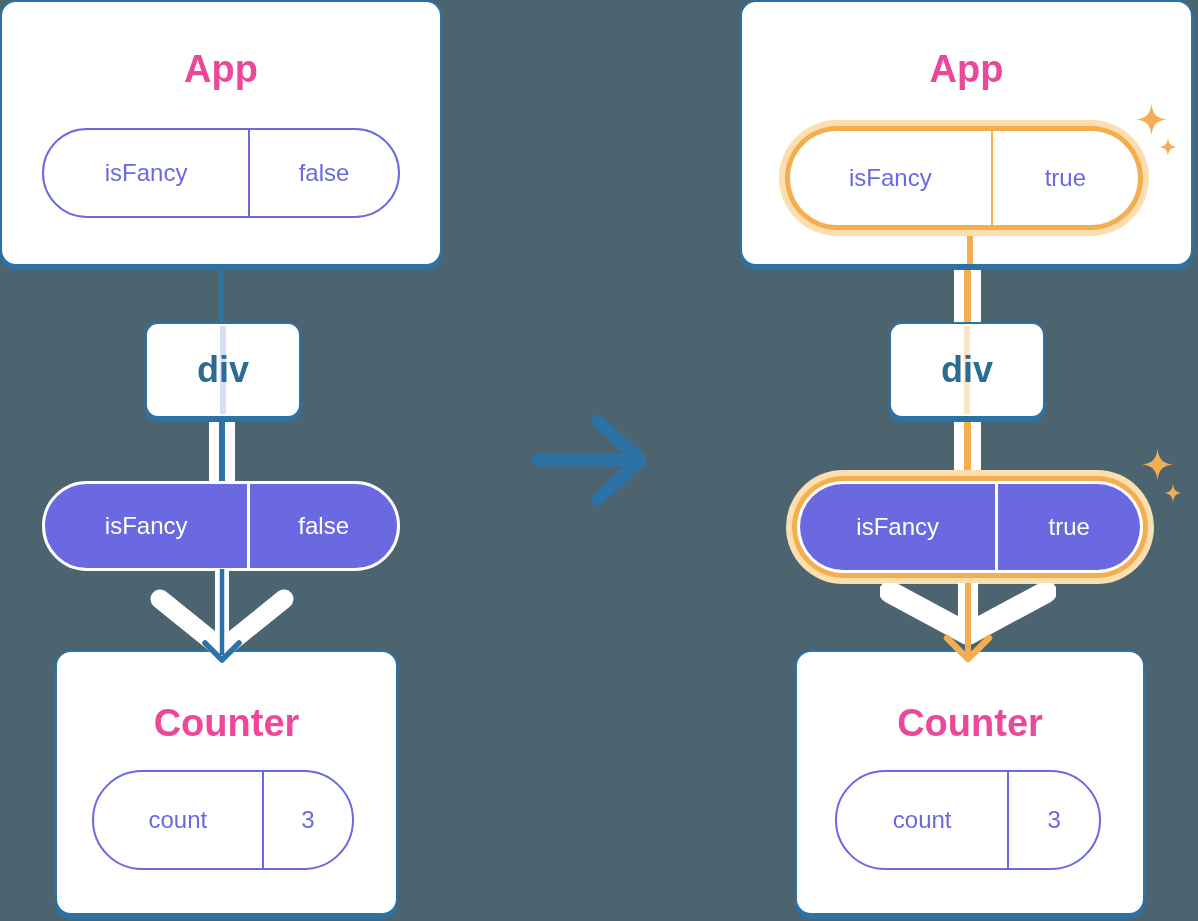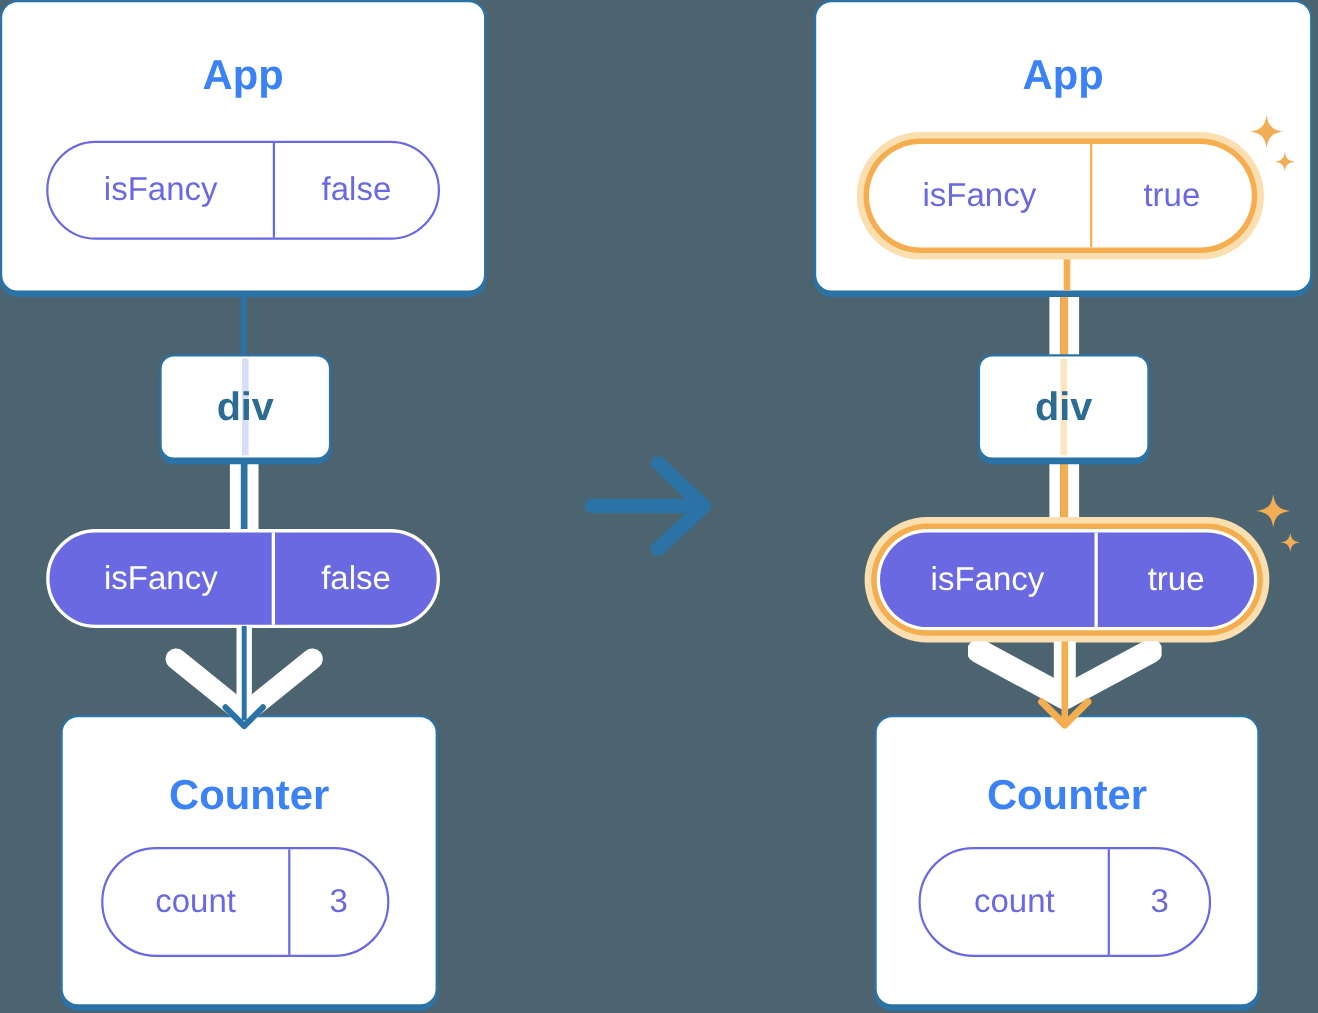--- a/index.html
+++ b/index.html
@@ -7,30 +7,30 @@
     position:relative;width:1198px;height:921px;background:#4C6470;
     font-family:"Liberation Sans", sans-serif;overflow:hidden;
   }
   
   .card{
     position:absolute;background:#fff;border:2px solid #2B73A6;
     box-shadow:0 4px 0 #2B73A6;border-radius:16px;box-sizing:border-box;z-index:2;
   }
   .card-title{
     position:absolute;left:0;right:0;text-align:center;
-    font-size:38px;font-weight:600;color:#3b82f6;z-index:3;
+    font-size:38px;font-weight:600;color:#ec4899;z-index:3;
   }
   
   .pill{
     position:absolute;display:flex;border-radius:999px;box-sizing:border-box;
     align-items:stretch;z-index:3;
   }
   .pill-outline{background:#fff;border:2px solid #6A69E1;}
   .pill-solid{background:#6A69E1;border:3px solid #fff;}
-  .seg{display:flex;align-items:center;justify-content:center;font-size:30px;}
+  .seg{display:flex;align-items:center;justify-content:center;font-size:24px;}
   .pill-outline .seg{color:#6A69E1;}
   .pill-solid .seg{color:#fff;}
   .seg-name{flex:1.38;}
   .seg-value{flex:1;}
   .pill-outline .seg-value{border-left:2px solid #6A69E1;}
   .pill-solid .seg-value{border-left:3px solid #fff;}
   .bold-val{font-weight:normal;}
   
   .halo{position:absolute;background:#FBDFB0;border-radius:999px;padding:6px;box-sizing:border-box;z-index:3;}
   .ring{background:#F5AE4F;border-radius:999px;padding:5px;height:100%;box-sizing:border-box;}

